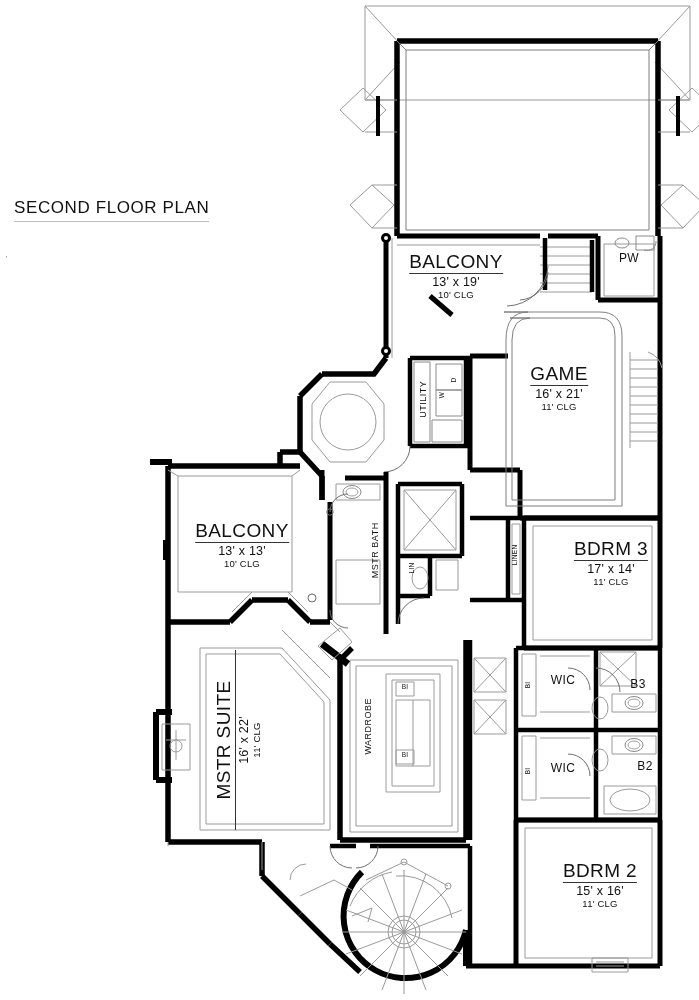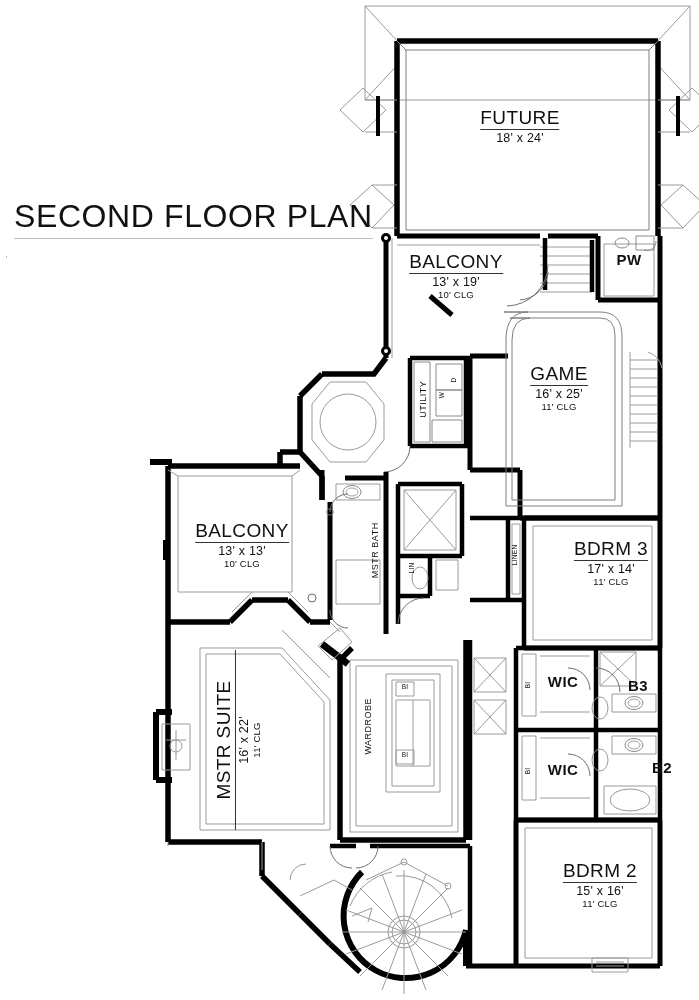--- a/index.html
+++ b/index.html
@@ -47,29 +47,29 @@
     font-size: 12.5px;
     margin-top: 2px;
     letter-spacing: 0.2px;
   }
   .lbl .rclg {
     display: block;
     font-size: 9.5px;
     margin-top: 1px;
     letter-spacing: 0.2px;
   }
-  .lbl.small .rname { font-size: 15px; border-bottom: none; font-weight: bold; }
+  .lbl.small .rname { font-size: 12px; border-bottom: none; }
   .lbl.tiny .rname { font-size: 9px; border-bottom: none; letter-spacing: 0.5px; }
   .lbl.mini .rname { font-size: 6.5px; border-bottom: none; letter-spacing: 0.3px; }
   .rot90 { transform: rotate(-90deg); transform-origin: 50% 50%; }
   #page-title {
     position: absolute;
     left: 14px;
     top: 198px;
-    font-size: 32px;
+    font-size: 17px;
     letter-spacing: 0.6px;
     color: #111;
     border-bottom: 1px solid #bdbdbd;
     padding-bottom: 3px;
   }
   .mark {
     position: absolute;
     font-size: 7px;
     color: #666;
   }
@@ -437,34 +437,30 @@
         <path d="M330 622 L340 632"></path>
         <path d="M262 842 L262 870"></path>
         <path d="M168 842 L168 846"></path>
       </g>
 
     </g>
   </svg>
 
   <div id="page-title">SECOND FLOOR PLAN</div>
 
-  <div class="lbl" style="left:520px; top:108px; transform:translate(-50%,0);">
-    <span class="rname">FUTURE</span>
-    <span class="rdim">18' x 24'</span>
-  </div>
 
   <div class="lbl" style="left:456px; top:252px; transform:translate(-50%,0);">
     <span class="rname">BALCONY</span>
     <span class="rdim">13' x 19'</span>
     <span class="rclg">10' CLG</span>
   </div>
 
   <div class="lbl" style="left:559px; top:364px; transform:translate(-50%,0);">
     <span class="rname">GAME</span>
-    <span class="rdim">16' x 25'</span>
+    <span class="rdim">16' x 21'</span>
     <span class="rclg">11' CLG</span>
   </div>
 
   <div class="lbl" style="left:242px; top:521px; transform:translate(-50%,0);">
     <span class="rname">BALCONY</span>
     <span class="rdim">13' x 13'</span>
     <span class="rclg">10' CLG</span>
   </div>
 
   <div class="lbl" style="left:611px; top:539px; transform:translate(-50%,0);">
@@ -538,19 +534,19 @@
   </div>
 
   <div class="lbl mini rot90" style="left:529px; top:772px; width:24px; margin-left:-12px; margin-top:-5px;">
     <span class="rname">BI</span>
   </div>
 
   <div class="lbl small" style="left:638px; top:678px; transform:translate(-50%,0);">
     <span class="rname">B3</span>
   </div>
 
-  <div class="lbl small" style="left:662px; top:760px; transform:translate(-50%,0);">
+  <div class="lbl small" style="left:645px; top:760px; transform:translate(-50%,0);">
     <span class="rname">B2</span>
   </div>
 
   <div class="mark" style="left:6px; top:255px;">'</div>
 
 </div>
 
 </body></html>

